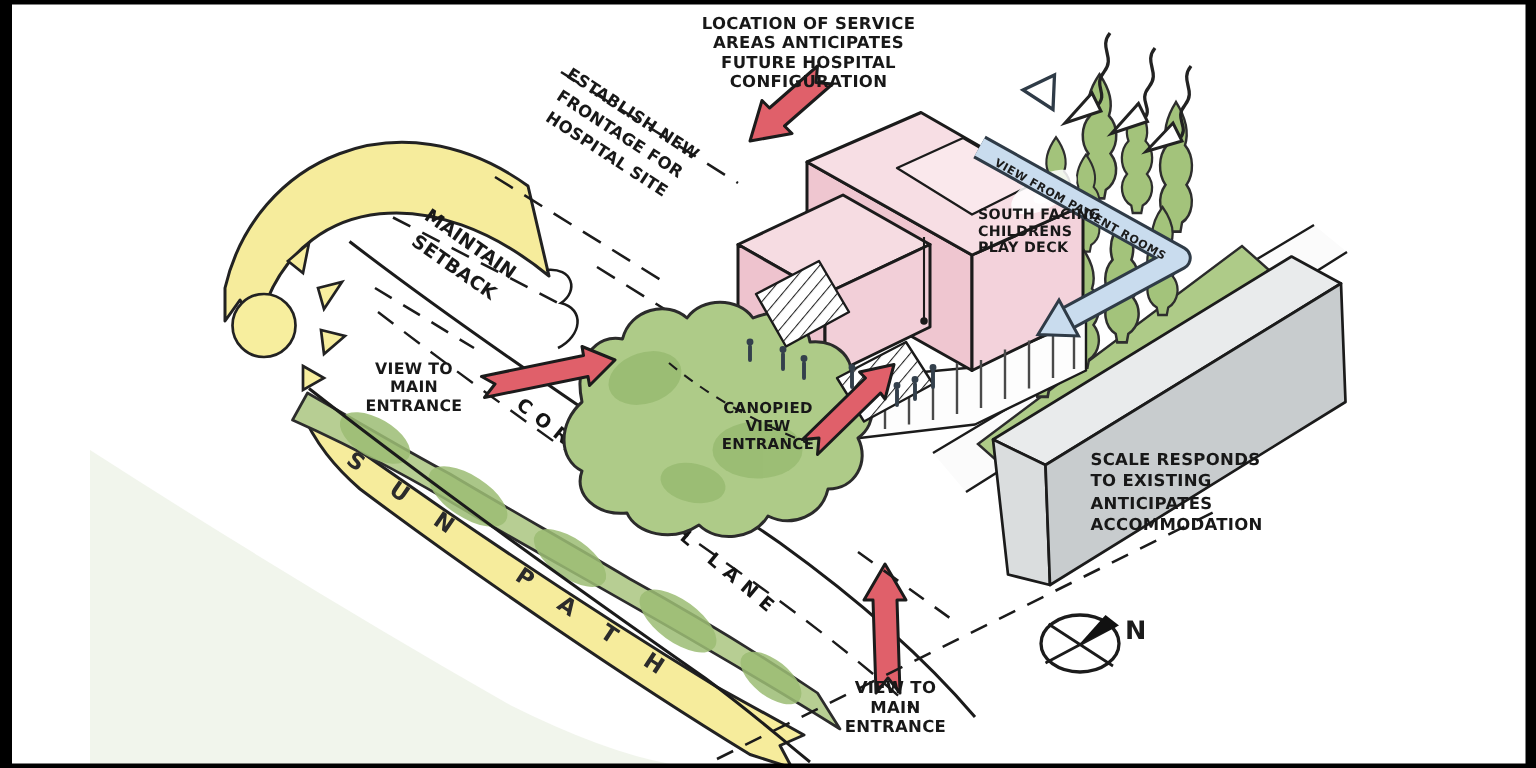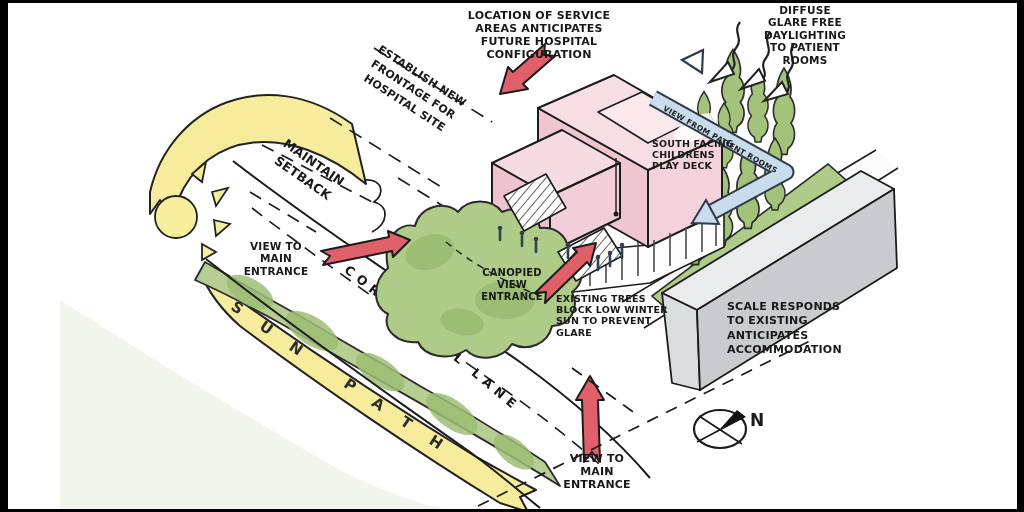--- a/index.html
+++ b/index.html
@@ -191,49 +191,40 @@
     <polygon points="720,429 746,417 737,410" fill="#111111"></polygon>
     <text x="750" y="426" font-size="17" font-weight="bold" fill="#1b1b1b">N</text>
   </g>
 </svg>
 
 <div class="label" style="left:454px;top:10px;width:170px;font-size:11px;">LOCATION OF SERVICE
 AREAS ANTICIPATES
 FUTURE HOSPITAL
 CONFIGURATION</div>
 
-<div class="label" style="left:740px;top:4px;width:130px;font-size:10.5px;">DIFFUSE
-GLARE FREE
-DAYLIGHTING
-TO PATIENT
-ROOMS</div>
 
 <div class="label" style="left:338px;top:66px;width:150px;font-size:11px;line-height:1.45;transform:rotate(33deg);">ESTABLISH NEW
 FRONTAGE FOR
 HOSPITAL SITE</div>
 
 <div class="label" style="left:252px;top:152px;width:112px;font-size:12.5px;line-height:1.5;transform:rotate(35deg);">MAINTAIN
 SETBACK</div>
 
 <div class="label" style="left:231px;top:240px;width:90px;font-size:10.5px;">VIEW TO
 MAIN
 ENTRANCE</div>
 
 <div class="label left" style="left:652px;top:138px;width:110px;font-size:9.5px;">SOUTH FACING
 CHILDRENS
 PLAY DECK</div>
 
 <div class="label" style="left:467px;top:267px;width:90px;font-size:10px;">CANOPIED
 VIEW
 ENTRANCE</div>
 
-<div class="label left" style="left:556px;top:293px;width:130px;font-size:9.5px;">EXISTING TREES
-BLOCK LOW WINTER
-SUN TO PREVENT
-GLARE</div>
 
 <div class="label left" style="left:727px;top:300px;width:160px;font-size:11px;line-height:1.3;">SCALE RESPONDS
 TO EXISTING
 ANTICIPATES
 ACCOMMODATION</div>
 
 <div class="label" style="left:547px;top:453px;width:100px;font-size:11px;">VIEW TO
 MAIN
 ENTRANCE</div>
 

